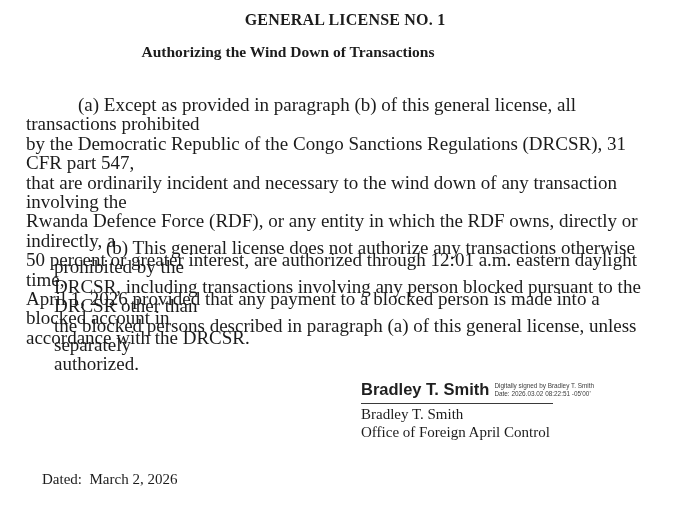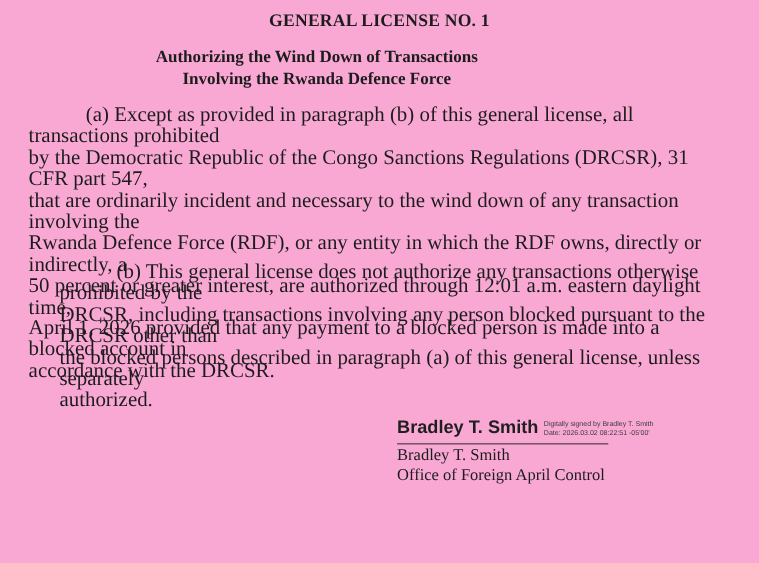--- a/index.html
+++ b/index.html
@@ -4,21 +4,21 @@
 <style>
   html, body {
     margin: 0;
     padding: 0;
     background: #e8e8e8;
   }
   .page {
     position: relative;
     width: 690px;
     height: 512px;
-    background: #f9a8d4;
+    background: #ffffff;
     color: #1c1c1c;
     font-family: "Liberation Serif", serif;
     overflow: hidden;
     box-sizing: border-box;
   }
   .doc-title {
     position: absolute;
     top: 11px;
     left: 0;
     width: 690px;
@@ -95,21 +95,20 @@
 </style>
 </head>
 <body>
 
 <div class="page">
 
   <div class="doc-title">GENERAL LICENSE NO. 1</div>
 
   <div class="doc-subtitle">
     <div>Authorizing the Wind Down of Transactions</div>
-    <div>Involving the Rwanda Defence Force</div>
   </div>
 
   <div class="body-paragraph para-a">(a) Except as provided in paragraph (b) of this general license, all transactions prohibited
 by the Democratic Republic of the Congo Sanctions Regulations (DRCSR), 31 CFR part 547,
 that are ordinarily incident and necessary to the wind down of any transaction involving the
 Rwanda Defence Force (RDF), or any entity in which the RDF owns, directly or indirectly, a
 50 percent or greater interest, are authorized through 12:01 a.m. eastern daylight time,
 April 1, 2026 provided that any payment to a blocked person is made into a blocked account in
 accordance with the DRCSR.</div>
 
@@ -130,14 +129,15 @@
 
     <div class="signature-rule"></div>
 
     <div class="signatory-lines">
       <div>Bradley T. Smith</div>
       <div>Office of Foreign April Control</div>
     </div>
 
   </div>
 
+  <div class="dated-line">Dated:  March 2, 2026</div>
 
 </div>
 
 </body></html>

